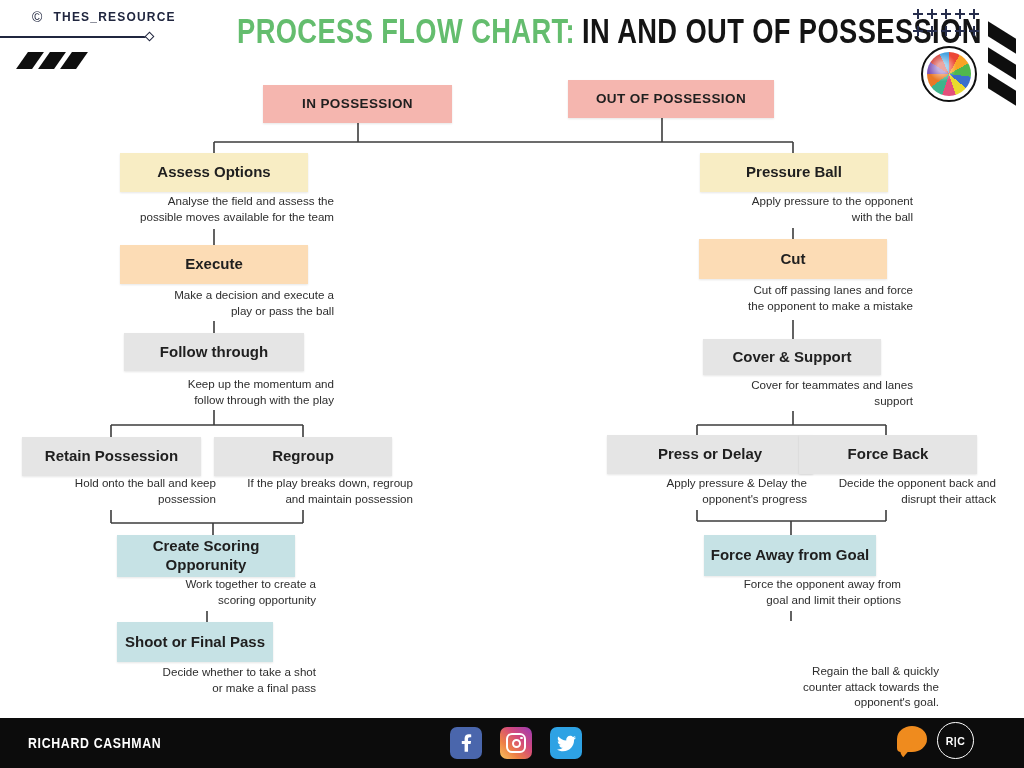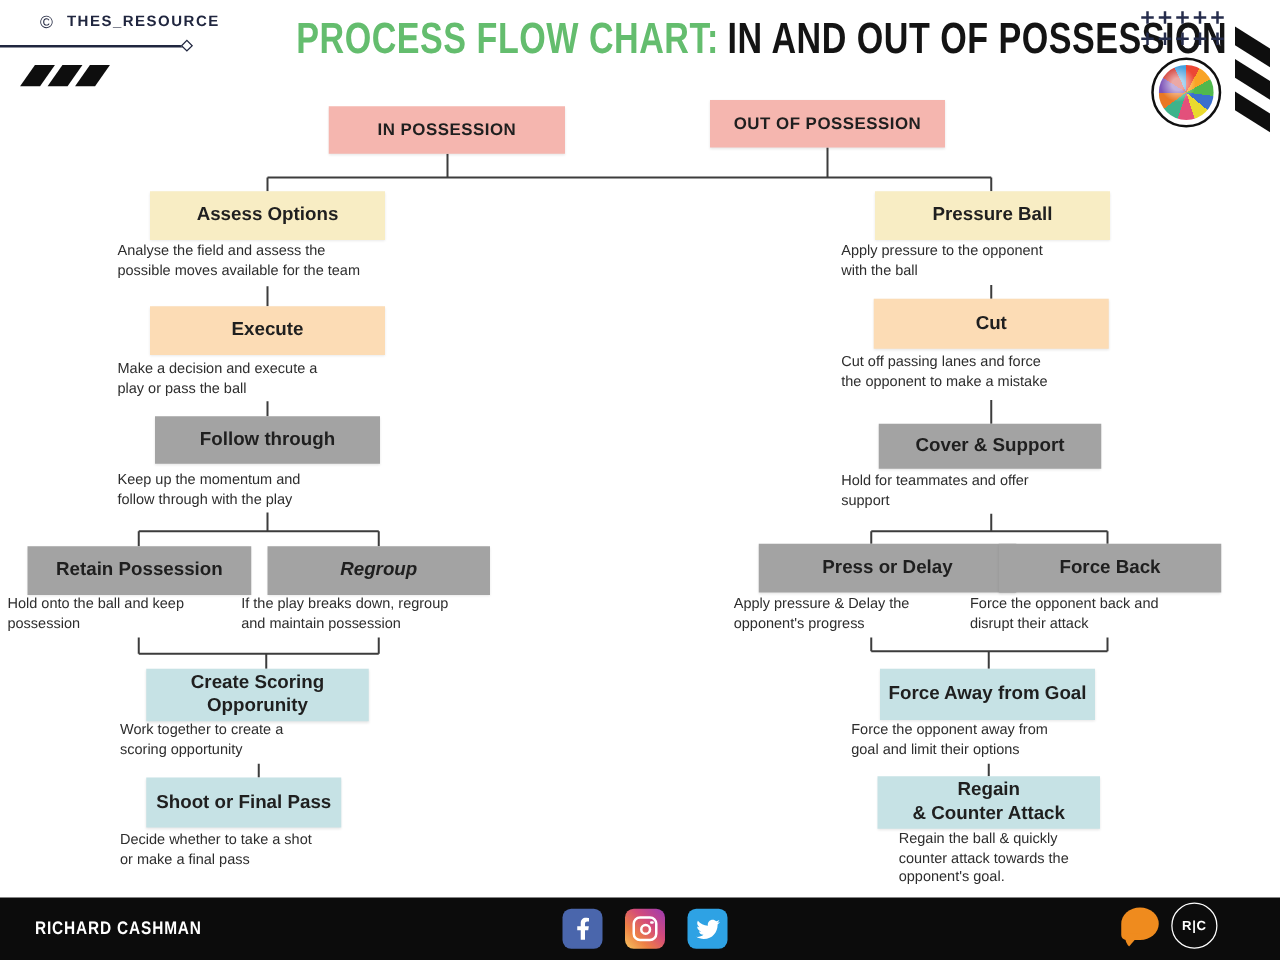--- a/index.html
+++ b/index.html
@@ -91,41 +91,41 @@
   .nbox {
     position: absolute; z-index: 2;
     display: flex; align-items: center; justify-content: center;
     font-weight: bold; font-size: 15px; color: #1f1f1f;
     text-align: center; white-space: pre-line; line-height: 1.25;
     box-shadow: 0 1px 2px rgba(0,0,0,0.10);
   }
   .c-pink   { background: #f5b6af; }
   .c-yellow { background: #f8edc4; }
   .c-orange { background: #fcdcb5; }
-  .c-green  { background: #a3a3a3; }
+  .c-green  { background: #e5e5e5; }
   .c-blue   { background: #c6e2e5; }
   .nbox.hdr { font-size: 13.5px; letter-spacing: 0.4px; }
 
   .ndesc {
     position: absolute; z-index: 2;
     font-size: 11.6px; line-height: 15.6px; color: #2d2d2d;
-    text-align: left; white-space: pre-line;
+    text-align: right; white-space: pre-line;
   }
 
   
   .b-lh { left: 263px; top: 85px;  width: 189px; height: 38px; }
   .b-l0 { left: 120px; top: 153px; width: 188px; height: 39px; }
   .b-l1 { left: 120px; top: 245px; width: 188px; height: 39px; }
   .b-l2 { left: 124px; top: 333px; width: 180px; height: 38px; }
   .b-l3 { left: 22px;  top: 437px; width: 179px; height: 39px; }
-  .b-l4 { left: 214px; top: 437px; width: 178px; height: 39px; font-style: italic; }
+  .b-l4 { left: 214px; top: 437px; width: 178px; height: 39px; }
   .b-l5 { left: 117px; top: 535px; width: 178px; height: 42px; }
   .b-l6 { left: 117px; top: 622px; width: 156px; height: 40px; }
   
-  .b-rh { left: 568px; top: 80px;  width: 188px; height: 38px; }
+  .b-rh { left: 568px; top: 80px;  width: 206px; height: 38px; }
   .b-r0 { left: 700px; top: 153px; width: 188px; height: 39px; }
   .b-r1 { left: 699px; top: 239px; width: 188px; height: 40px; }
   .b-r2 { left: 703px; top: 339px; width: 178px; height: 36px; }
   .b-r3 { left: 607px; top: 435px; width: 206px; height: 39px; }
   .b-r4 { left: 799px; top: 435px; width: 178px; height: 39px; }
   .b-r5 { left: 704px; top: 535px; width: 172px; height: 41px; }
   .b-r6 { left: 702px; top: 621px; width: 178px; height: 42px; }
   
   .d-l0 { left: 94px;  top: 193px; width: 240px; }
   .d-l1 { left: 94px;  top: 287px; width: 240px; }
@@ -273,33 +273,31 @@
 or make a final pass</div>
 
   <div class="nbox hdr c-pink b-rh">OUT OF POSSESSION</div>
   <div class="nbox c-yellow b-r0">Pressure Ball</div>
   <div class="ndesc d-r0">Apply pressure to the opponent
 with the ball</div>
   <div class="nbox c-orange b-r1">Cut</div>
   <div class="ndesc d-r1">Cut off passing lanes and force
 the opponent to make a mistake</div>
   <div class="nbox c-green b-r2">Cover &amp; Support</div>
-  <div class="ndesc d-r2">Hold for teammates and offer
+  <div class="ndesc d-r2">Cover for teammates and lanes
 support</div>
   <div class="nbox c-green b-r3">Press or Delay</div>
   <div class="ndesc d-r3">Apply pressure &amp; Delay the
 opponent's progress</div>
   <div class="nbox c-green b-r4">Force Back</div>
-  <div class="ndesc d-r4">Force the opponent back and
+  <div class="ndesc d-r4">Decide the opponent back and
 disrupt their attack</div>
   <div class="nbox c-blue b-r5">Force Away from Goal</div>
   <div class="ndesc d-r5">Force the opponent away from
 goal and limit their options</div>
-  <div class="nbox c-blue b-r6">Regain
-&amp; Counter Attack</div>
   <div class="ndesc d-r6">Regain the ball &amp; quickly
 counter attack towards the
 opponent's goal.</div>
 
   <div class="footer-bar">
     <div class="author">RICHARD CASHMAN</div>
     <div class="social-row">
       <div class="social social-fb">
         <svg width="11" height="20" viewBox="0 0 320 512">
             <path fill="#ffffff" d="M279.14 288l14.22-92.66h-88.91v-60.13c0-25.35 12.42-50.06 52.24-50.06h40.42V6.26S260.43 0 225.36 0c-73.22 0-121.08 44.38-121.08 124.72v70.62H22.89V288h81.39v224h100.17V288z"></path>

